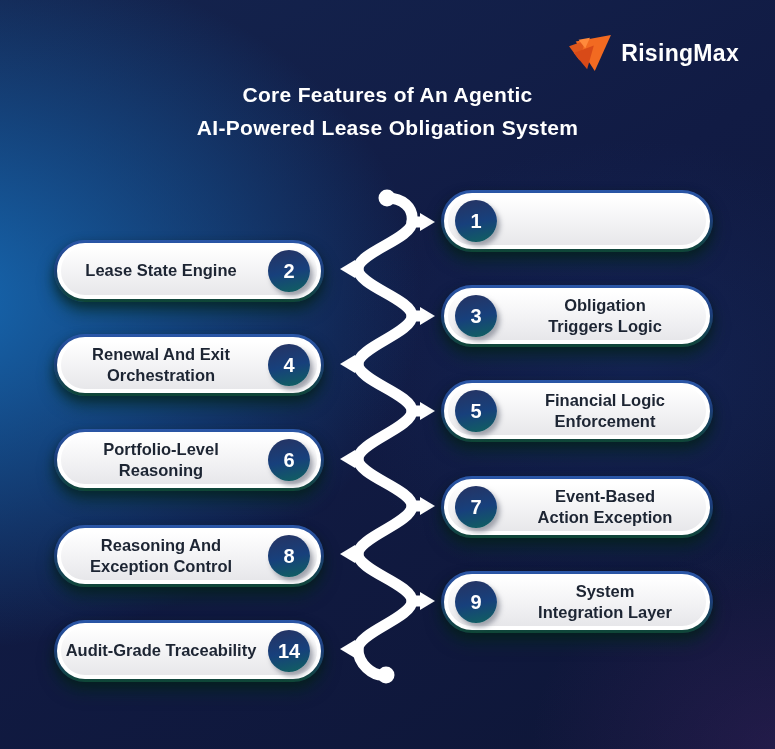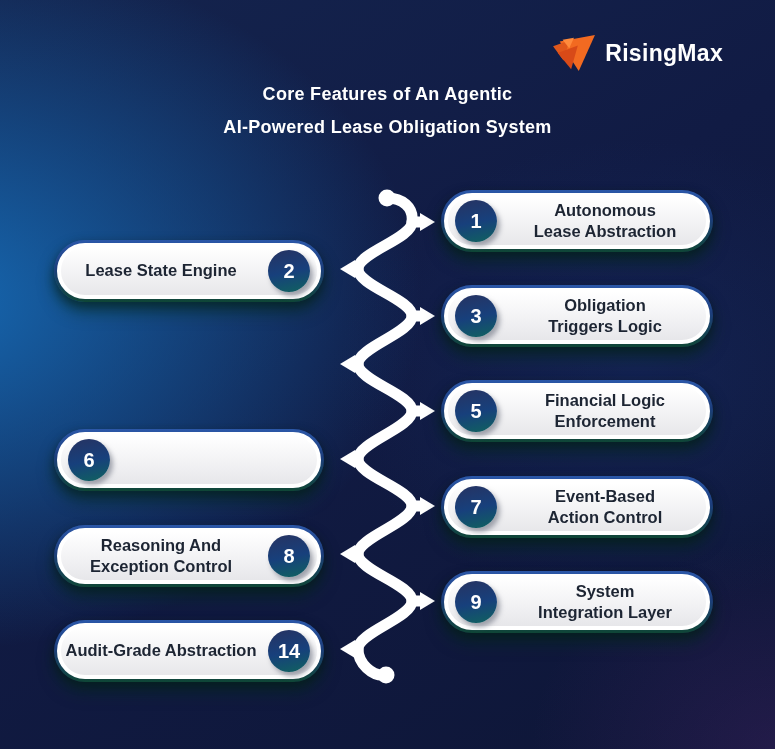--- a/index.html
+++ b/index.html
@@ -11,28 +11,28 @@
   .canvas{
     position:relative;width:775px;height:749px;
     background:
       radial-gradient(120% 90% at -8% 40%, rgba(22,108,183,0.95) 0%, rgba(22,108,183,0) 52%),
       radial-gradient(55% 45% at 82% 50%, rgba(32,72,152,0.20) 0%, rgba(32,72,152,0) 70%),
       radial-gradient(45% 40% at 100% 100%, rgba(88,40,120,0.28) 0%, rgba(88,40,120,0) 70%),
       linear-gradient(150deg,#14244e 0%,#111b44 45%,#0e1637 100%);
   }
 
   
-  .logo{position:absolute;top:33px;right:52px;display:flex;align-items:center;gap:8px;}
+  .logo{position:absolute;top:33px;right:36px;display:flex;align-items:center;gap:8px;}
   .logo-mark{width:46px;height:40px;display:block;}
   .logo-text{color:#ffffff;font-size:23px;font-weight:bold;letter-spacing:0.3px;}
 
   
   .title{
     position:absolute;top:78px;left:0;width:775px;text-align:center;
-    color:#ffffff;font-weight:bold;font-size:18px;line-height:33px;letter-spacing:0.3px;
+    color:#ffffff;font-weight:bold;font-size:21px;line-height:33px;letter-spacing:0.3px;
   }
 
   
   .pill{
     position:absolute;height:62px;border-radius:40px;padding:3px;box-sizing:border-box;
     background:linear-gradient(180deg,#2b57a8 0%,#1d3f7e 45%,#0f4636 100%);
     box-shadow:0 10px 16px rgba(4,46,30,0.55), 0 4px 10px rgba(0,0,0,0.4);
   }
   .pill.left{left:54px;width:270px;}
   .pill.right{left:441px;width:272px;}
@@ -115,22 +115,20 @@
       <polygon points="25,360 25,378 10,369"></polygon>
       <polygon points="25,455 25,473 10,464"></polygon>
     </g>
   </svg>
 
   <div class="pill right" style="top:190px">
     <div class="pill-inner">
       <div class="badge">
           <span>1</span>
         </div>
-      <div class="label">Autonomous
-Lease Abstraction</div>
     </div>
   </div>
   <div class="pill right" style="top:285px">
     <div class="pill-inner">
       <div class="badge">
           <span>3</span>
         </div>
       <div class="label">Obligation
 Triggers Logic</div>
     </div>
@@ -143,59 +141,70 @@
       <div class="label">Financial Logic
 Enforcement</div>
     </div>
   </div>
   <div class="pill right" style="top:476px">
     <div class="pill-inner">
       <div class="badge">
           <span>7</span>
         </div>
       <div class="label">Event-Based
-Action Control</div>
+Action Exception</div>
     </div>
   </div>
   <div class="pill right" style="top:571px">
     <div class="pill-inner">
       <div class="badge">
           <span>9</span>
         </div>
       <div class="label">System
 Integration Layer</div>
     </div>
   </div>
 
   <div class="pill left" style="top:240px">
     <div class="pill-inner">
       <div class="label">Lease State Engine</div>
       <div class="badge">
           <span>2</span>
         </div>
     </div>
   </div>
+  <div class="pill left" style="top:334px">
+    <div class="pill-inner">
+      <div class="label">Renewal And Exit
+Orchestration</div>
+      <div class="badge">
+          <span>4</span>
+        </div>
+    </div>
+  </div>
   <div class="pill left" style="top:429px">
     <div class="pill-inner">
+      <div class="label">Portfolio-Level
+Reasoning</div>
       <div class="badge">
           <span>6</span>
         </div>
     </div>
   </div>
   <div class="pill left" style="top:525px">
     <div class="pill-inner">
       <div class="label">Reasoning And
 Exception Control</div>
       <div class="badge">
           <span>8</span>
         </div>
     </div>
   </div>
   <div class="pill left" style="top:620px">
     <div class="pill-inner">
-      <div class="label">Audit-Grade Abstraction</div>
+      <div class="label">Audit-Grade Traceability</div>
       <div class="badge">
           <span>14</span>
         </div>
     </div>
   </div>
 
 </div>
 
 </body></html>

